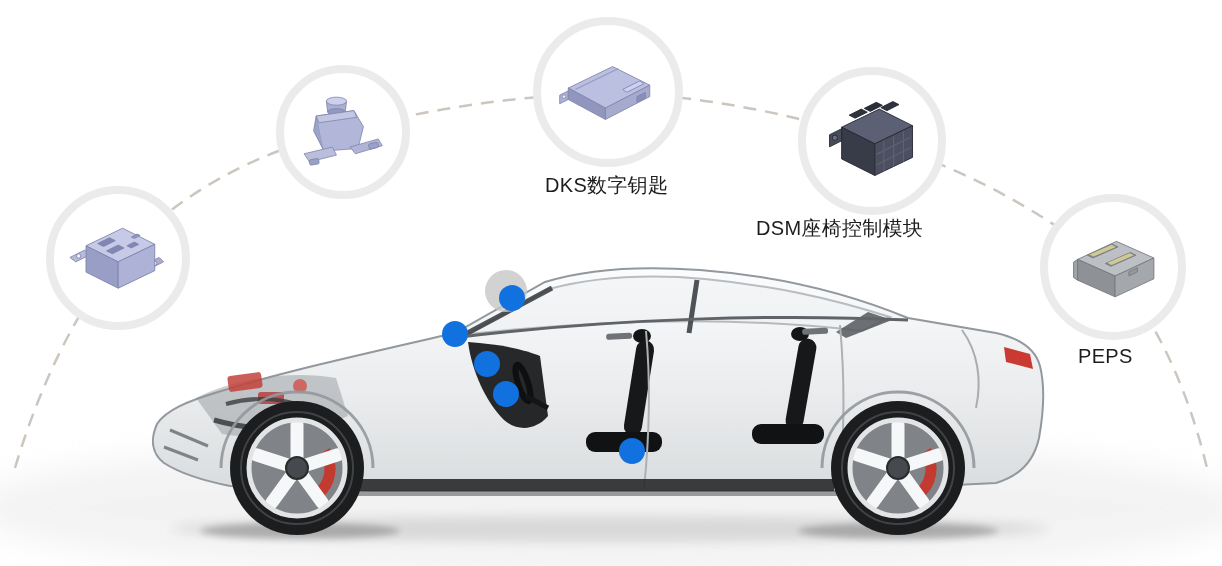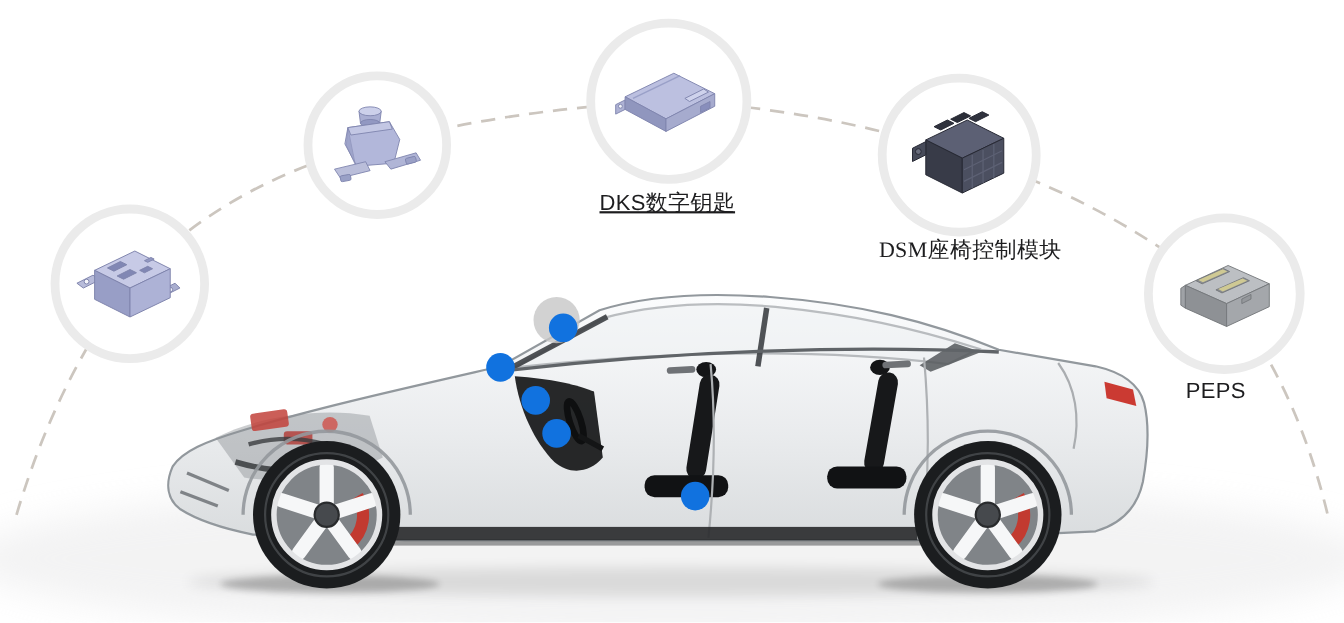--- a/index.html
+++ b/index.html
@@ -21,22 +21,22 @@
   }
   
   .c-bcm{left:46px;top:186px;width:144px;height:144px;}
   .c-camera{left:276px;top:65px;width:134px;height:134px;}
   .c-dks{left:533px;top:17px;width:150px;height:150px;}
   .c-dsm{left:798px;top:67px;width:148px;height:148px;}
   .c-peps{left:1040px;top:194px;width:146px;height:146px;}
   
   .l-bcm{left:68px;top:349px;}
   .l-camera{left:310px;top:222px;}
-  .l-dks{left:545px;top:173px;text-decoration:underline;}
-  .l-dsm{left:799px;top:216px;font-family:Liberation Serif, serif;}
+  .l-dks{left:545px;top:173px;}
+  .l-dsm{left:756px;top:216px;}
   .l-peps{left:1078px;top:344px;}
 </style>
 </head>
 <body>
 
 <div class="stage">
 
   <svg class="scene" viewBox="0 0 1222 566">
     <defs>
       <linearGradient id="bodyG" x1="0" y1="0" x2="0" y2="1">

